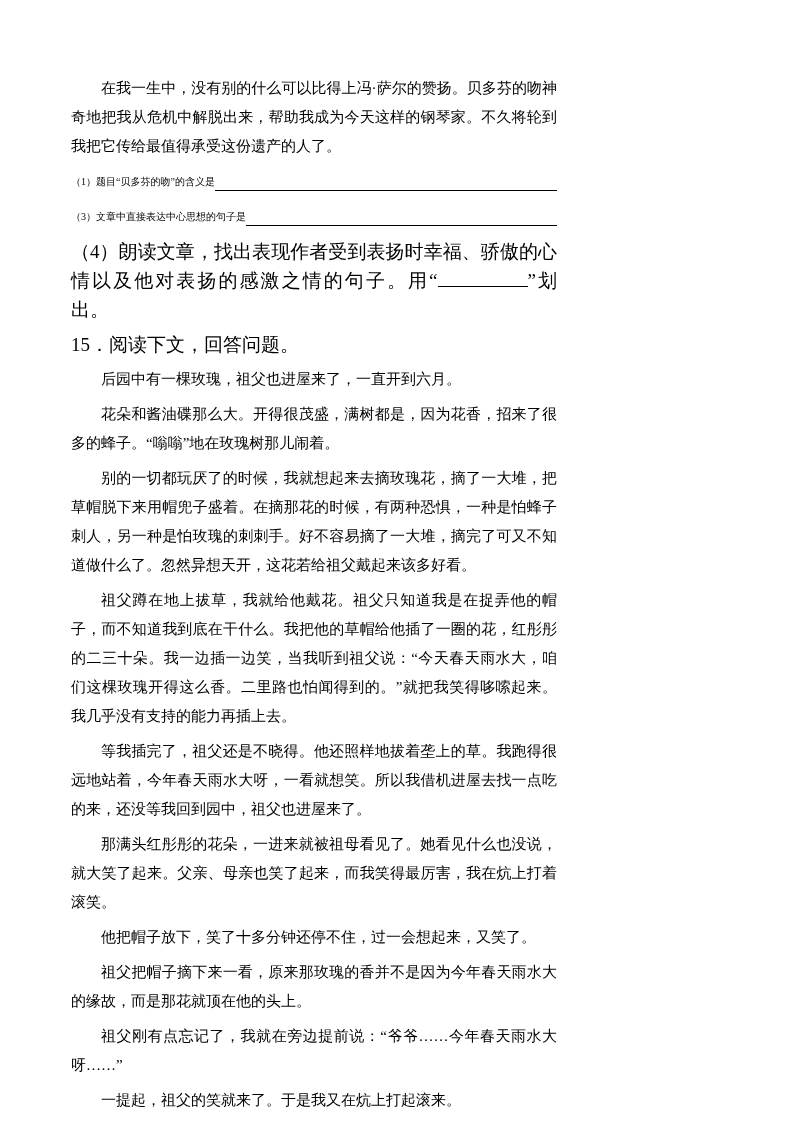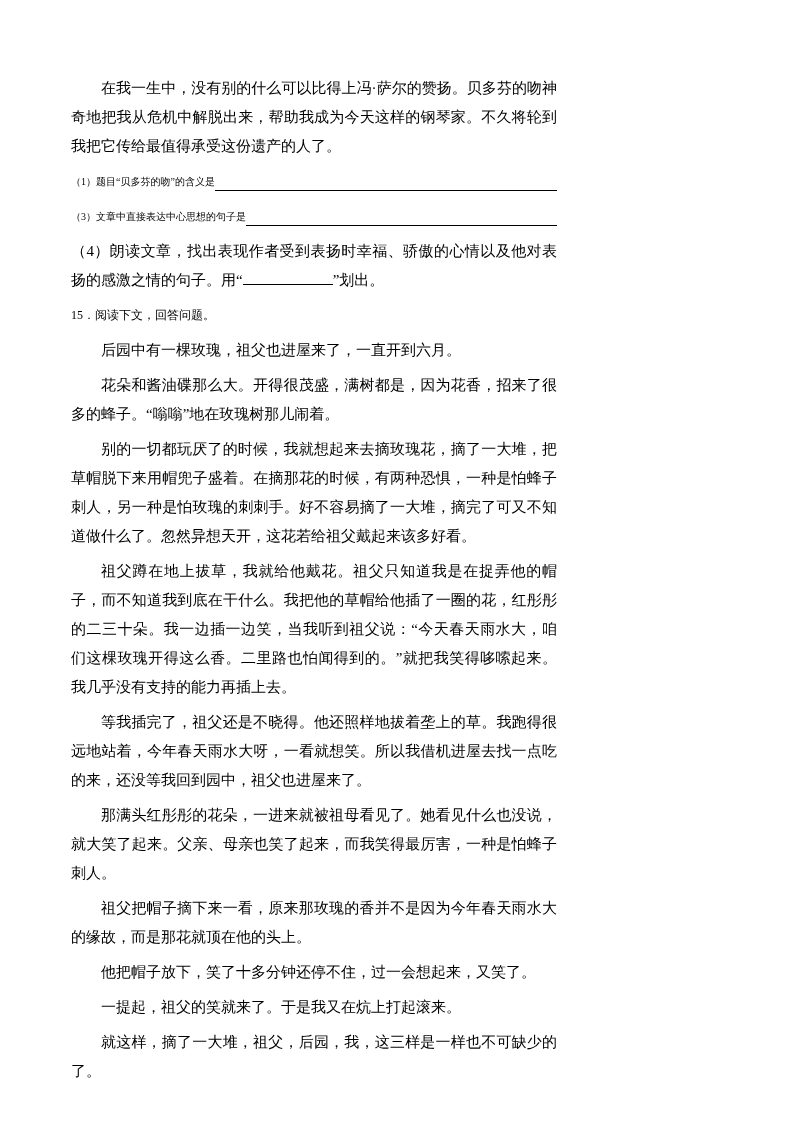--- a/index.html
+++ b/index.html
@@ -18,41 +18,41 @@
     padding: 74px 71px 0 71px;
   }
   .para {
     font-size: 15px;
     line-height: 29px;
     text-align: justify;
     text-indent: 2em;
     margin-bottom: 6px;
   }
   .heading {
-    font-size: 12px;
+    font-size: 19px;
     line-height: 29px;
     text-align: justify;
     margin-bottom: 6px;
   }
   .q-fill {
     display: flex;
     align-items: flex-end;
     font-size: 10px;
     line-height: 29px;
     margin-bottom: 6px;
   }
   .q-fill .q-text { white-space: nowrap; }
   .fill-line {
     flex: 1 1 auto;
     border-bottom: 1px solid #000000;
     margin-bottom: 5px;
     min-width: 40px;
   }
   .q-wrap {
-    font-size: 15px;
+    font-size: 19px;
     line-height: 29px;
     text-align: justify;
     margin-bottom: 6px;
   }
   .inline-blank {
     display: inline-block;
     width: 90px;
     height: 2px;
     border-bottom: 1px solid #000000;
     vertical-align: baseline;
@@ -72,19 +72,20 @@
         <span class="q-text">（3）文章中直接表达中心思想的句子是 </span>
         <span class="fill-line"></span>
       </div>
       <p class="q-wrap"><span>（4）朗读文章，找出表现作者受到表扬时幸福、骄傲的心情以及他对表扬的感激之情的句子。用“</span><span class="inline-blank"></span><span>”划出。</span></p>
       <p class="heading">15．阅读下文，回答问题。</p>
       <p class="para">后园中有一棵玫瑰，祖父也进屋来了，一直开到六月。</p>
       <p class="para">花朵和酱油碟那么大。开得很茂盛，满树都是，因为花香，招来了很多的蜂子。“嗡嗡”地在玫瑰树那儿闹着。</p>
       <p class="para">别的一切都玩厌了的时候，我就想起来去摘玫瑰花，摘了一大堆，把草帽脱下来用帽兜子盛着。在摘那花的时候，有两种恐惧，一种是怕蜂子刺人，另一种是怕玫瑰的刺刺手。好不容易摘了一大堆，摘完了可又不知道做什么了。忽然异想天开，这花若给祖父戴起来该多好看。</p>
       <p class="para">祖父蹲在地上拔草，我就给他戴花。祖父只知道我是在捉弄他的帽子，而不知道我到底在干什么。我把他的草帽给他插了一圈的花，红彤彤的二三十朵。我一边插一边笑，当我听到祖父说：“今天春天雨水大，咱们这棵玫瑰开得这么香。二里路也怕闻得到的。”就把我笑得哆嗦起来。我几乎没有支持的能力再插上去。</p>
       <p class="para">等我插完了，祖父还是不晓得。他还照样地拔着垄上的草。我跑得很远地站着，今年春天雨水大呀，一看就想笑。所以我借机进屋去找一点吃的来，还没等我回到园中，祖父也进屋来了。</p>
-      <p class="para">那满头红彤彤的花朵，一进来就被祖母看见了。她看见什么也没说，就大笑了起来。父亲、母亲也笑了起来，而我笑得最厉害，一种是怕蜂子刺人。</p>
+      <p class="para">那满头红彤彤的花朵，一进来就被祖母看见了。她看见什么也没说，就大笑了起来。父亲、母亲也笑了起来，而我笑得最厉害，我在炕上打着滚笑。</p>
+      <p class="para">他把帽子放下，笑了十多分钟还停不住，过一会想起来，又笑了。</p>
       <p class="para">祖父把帽子摘下来一看，原来那玫瑰的香并不是因为今年春天雨水大的缘故，而是那花就顶在他的头上。</p>
-      <p class="para">他把帽子放下，笑了十多分钟还停不住，过一会想起来，又笑了。</p>
+      <p class="para">祖父刚有点忘记了，我就在旁边提前说：“爷爷……今年春天雨水大呀……”</p>
       <p class="para">一提起，祖父的笑就来了。于是我又在炕上打起滚来。</p>
       <p class="para">就这样，摘了一大堆，祖父，后园，我，这三样是一样也不可缺少的了。</p>
     </div>
 </div>
 
 </body></html>

